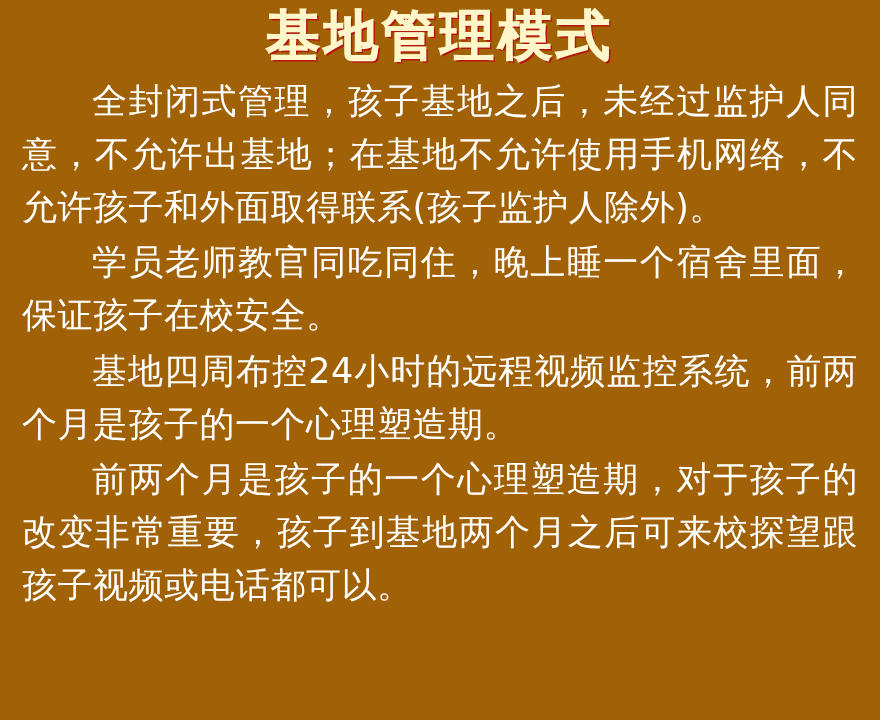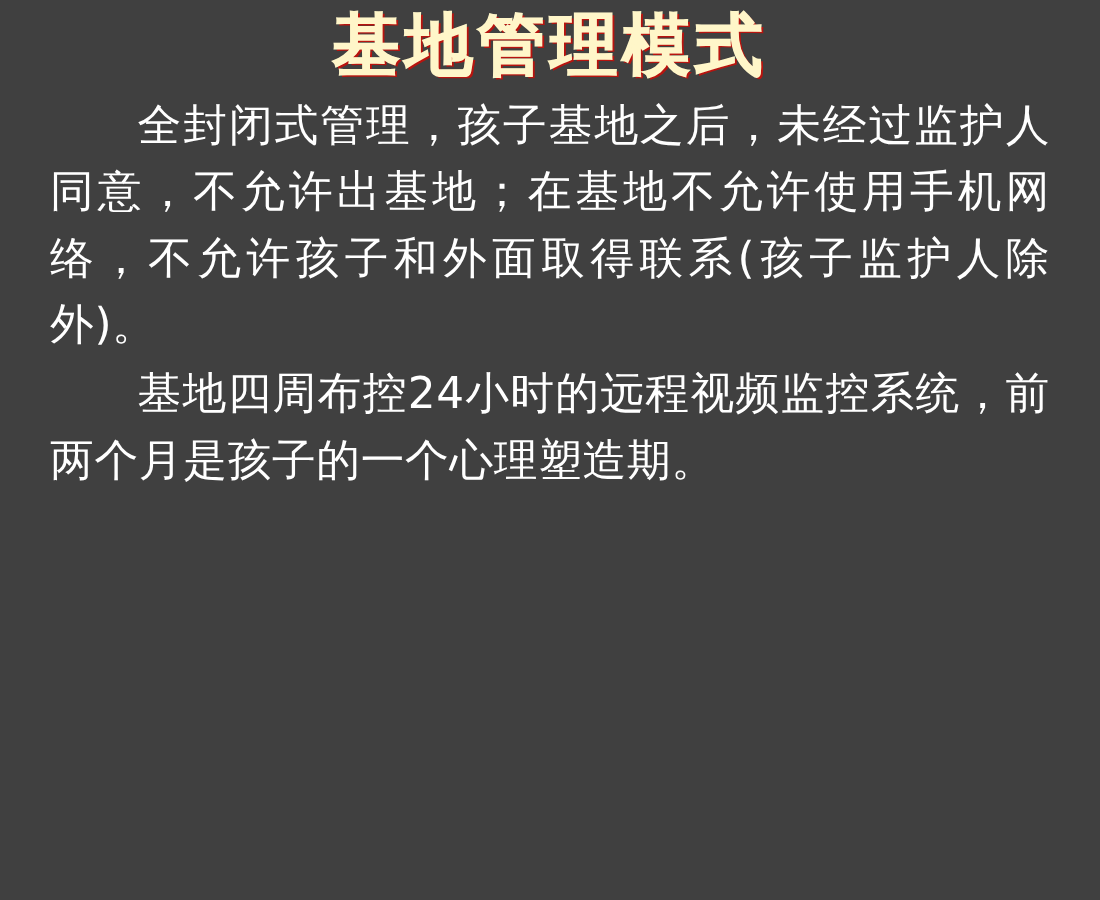--- a/index.html
+++ b/index.html
@@ -9,23 +9,23 @@
   body {
     width: 880px;
     height: 720px;
     background: #e0201b;
     font-family: "Liberation Sans", "DejaVu Sans", sans-serif;
     overflow: hidden;
   }
   .poster {
     width: 880px;
     height: 720px;
-    background: #404040;
+    background: #a16207;
     box-sizing: border-box;
-    padding: 0 40px;
+    padding: 0 22px;
     position: relative;
   }
   .title {
     text-align: center;
     color: #fff6c9;
     font-size: 54px;
     font-weight: 900;
     letter-spacing: 4px;
     line-height: 1.05;
     padding-top: 8px;
@@ -51,16 +51,18 @@
 </style>
 </head>
 <body>
 
 <div class="poster">
 
   <div class="title">基地管理模式</div>
 
   <div class="body-text">
     <p class="para">全封闭式管理，孩子基地之后，未经过监护人同意，不允许出基地；在基地不允许使用手机网络，不允许孩子和外面取得联系(孩子监护人除外)。</p>
+    <p class="para">学员老师教官同吃同住，晚上睡一个宿舍里面，保证孩子在校安全。</p>
     <p class="para">基地四周布控24小时的远程视频监控系统，前两个月是孩子的一个心理塑造期。</p>
+    <p class="para">前两个月是孩子的一个心理塑造期，对于孩子的改变非常重要，孩子到基地两个月之后可来校探望跟孩子视频或电话都可以。</p>
   </div>
 
 </div>
 
 </body></html>

